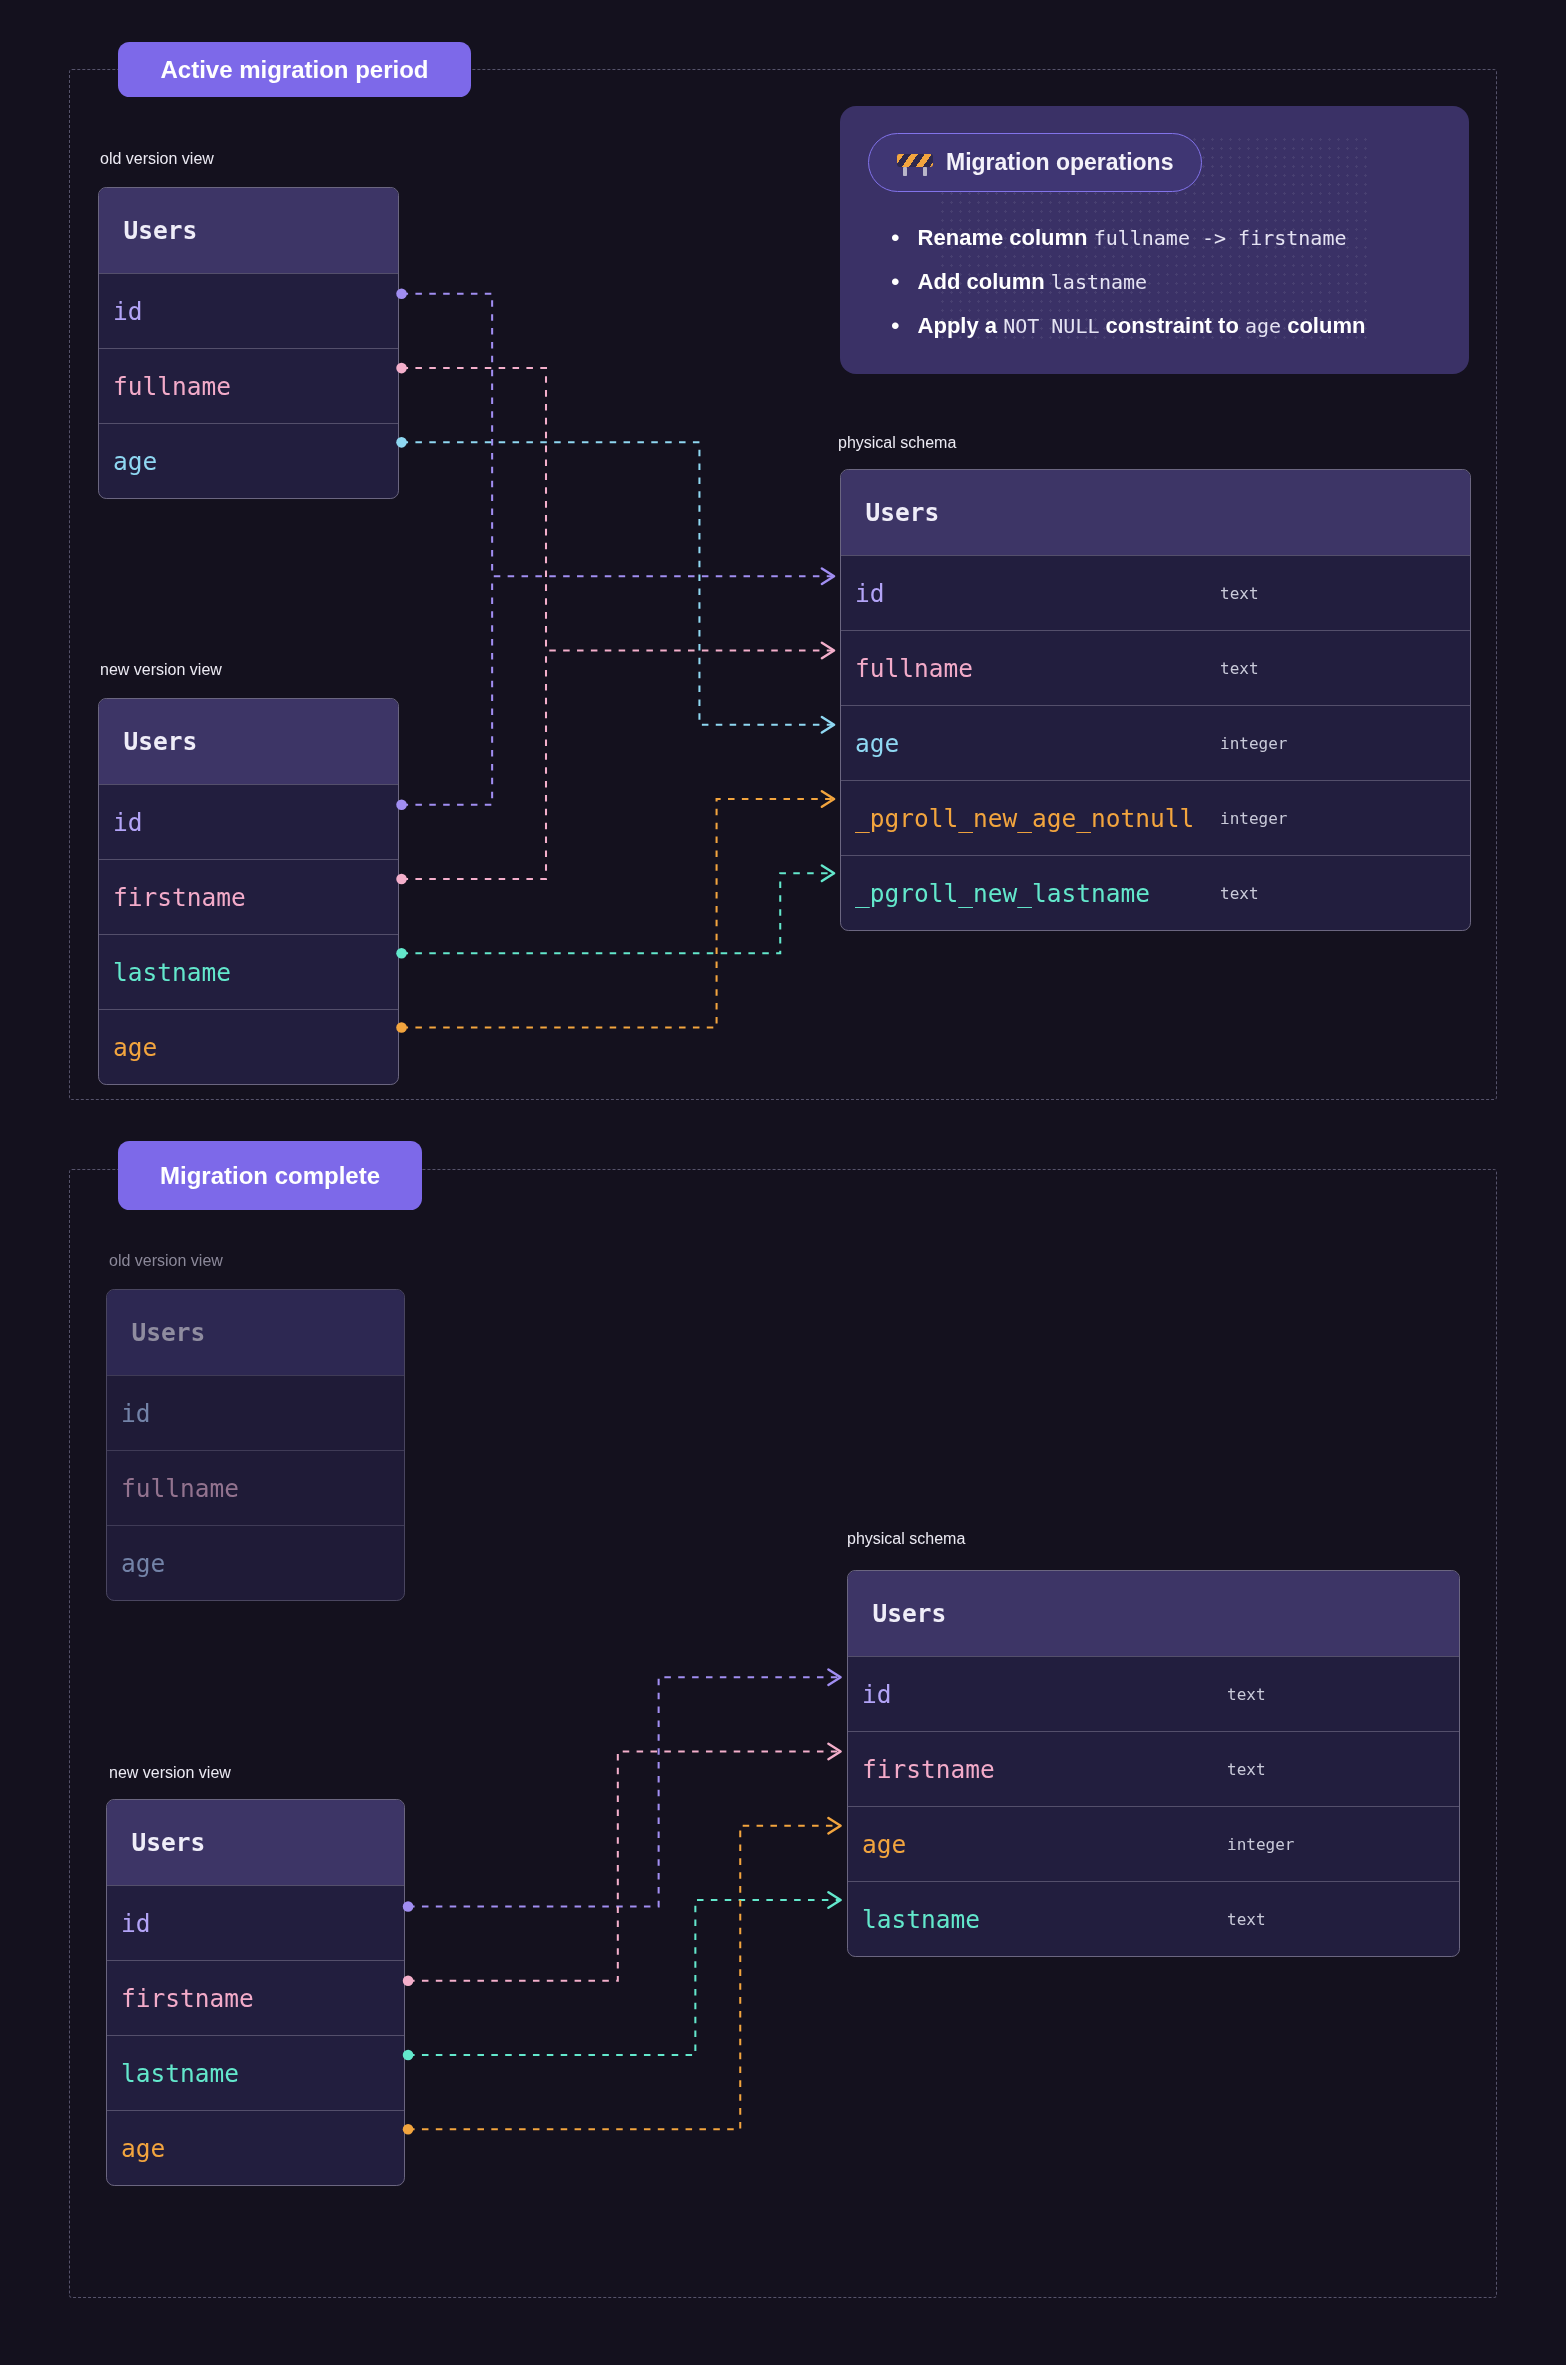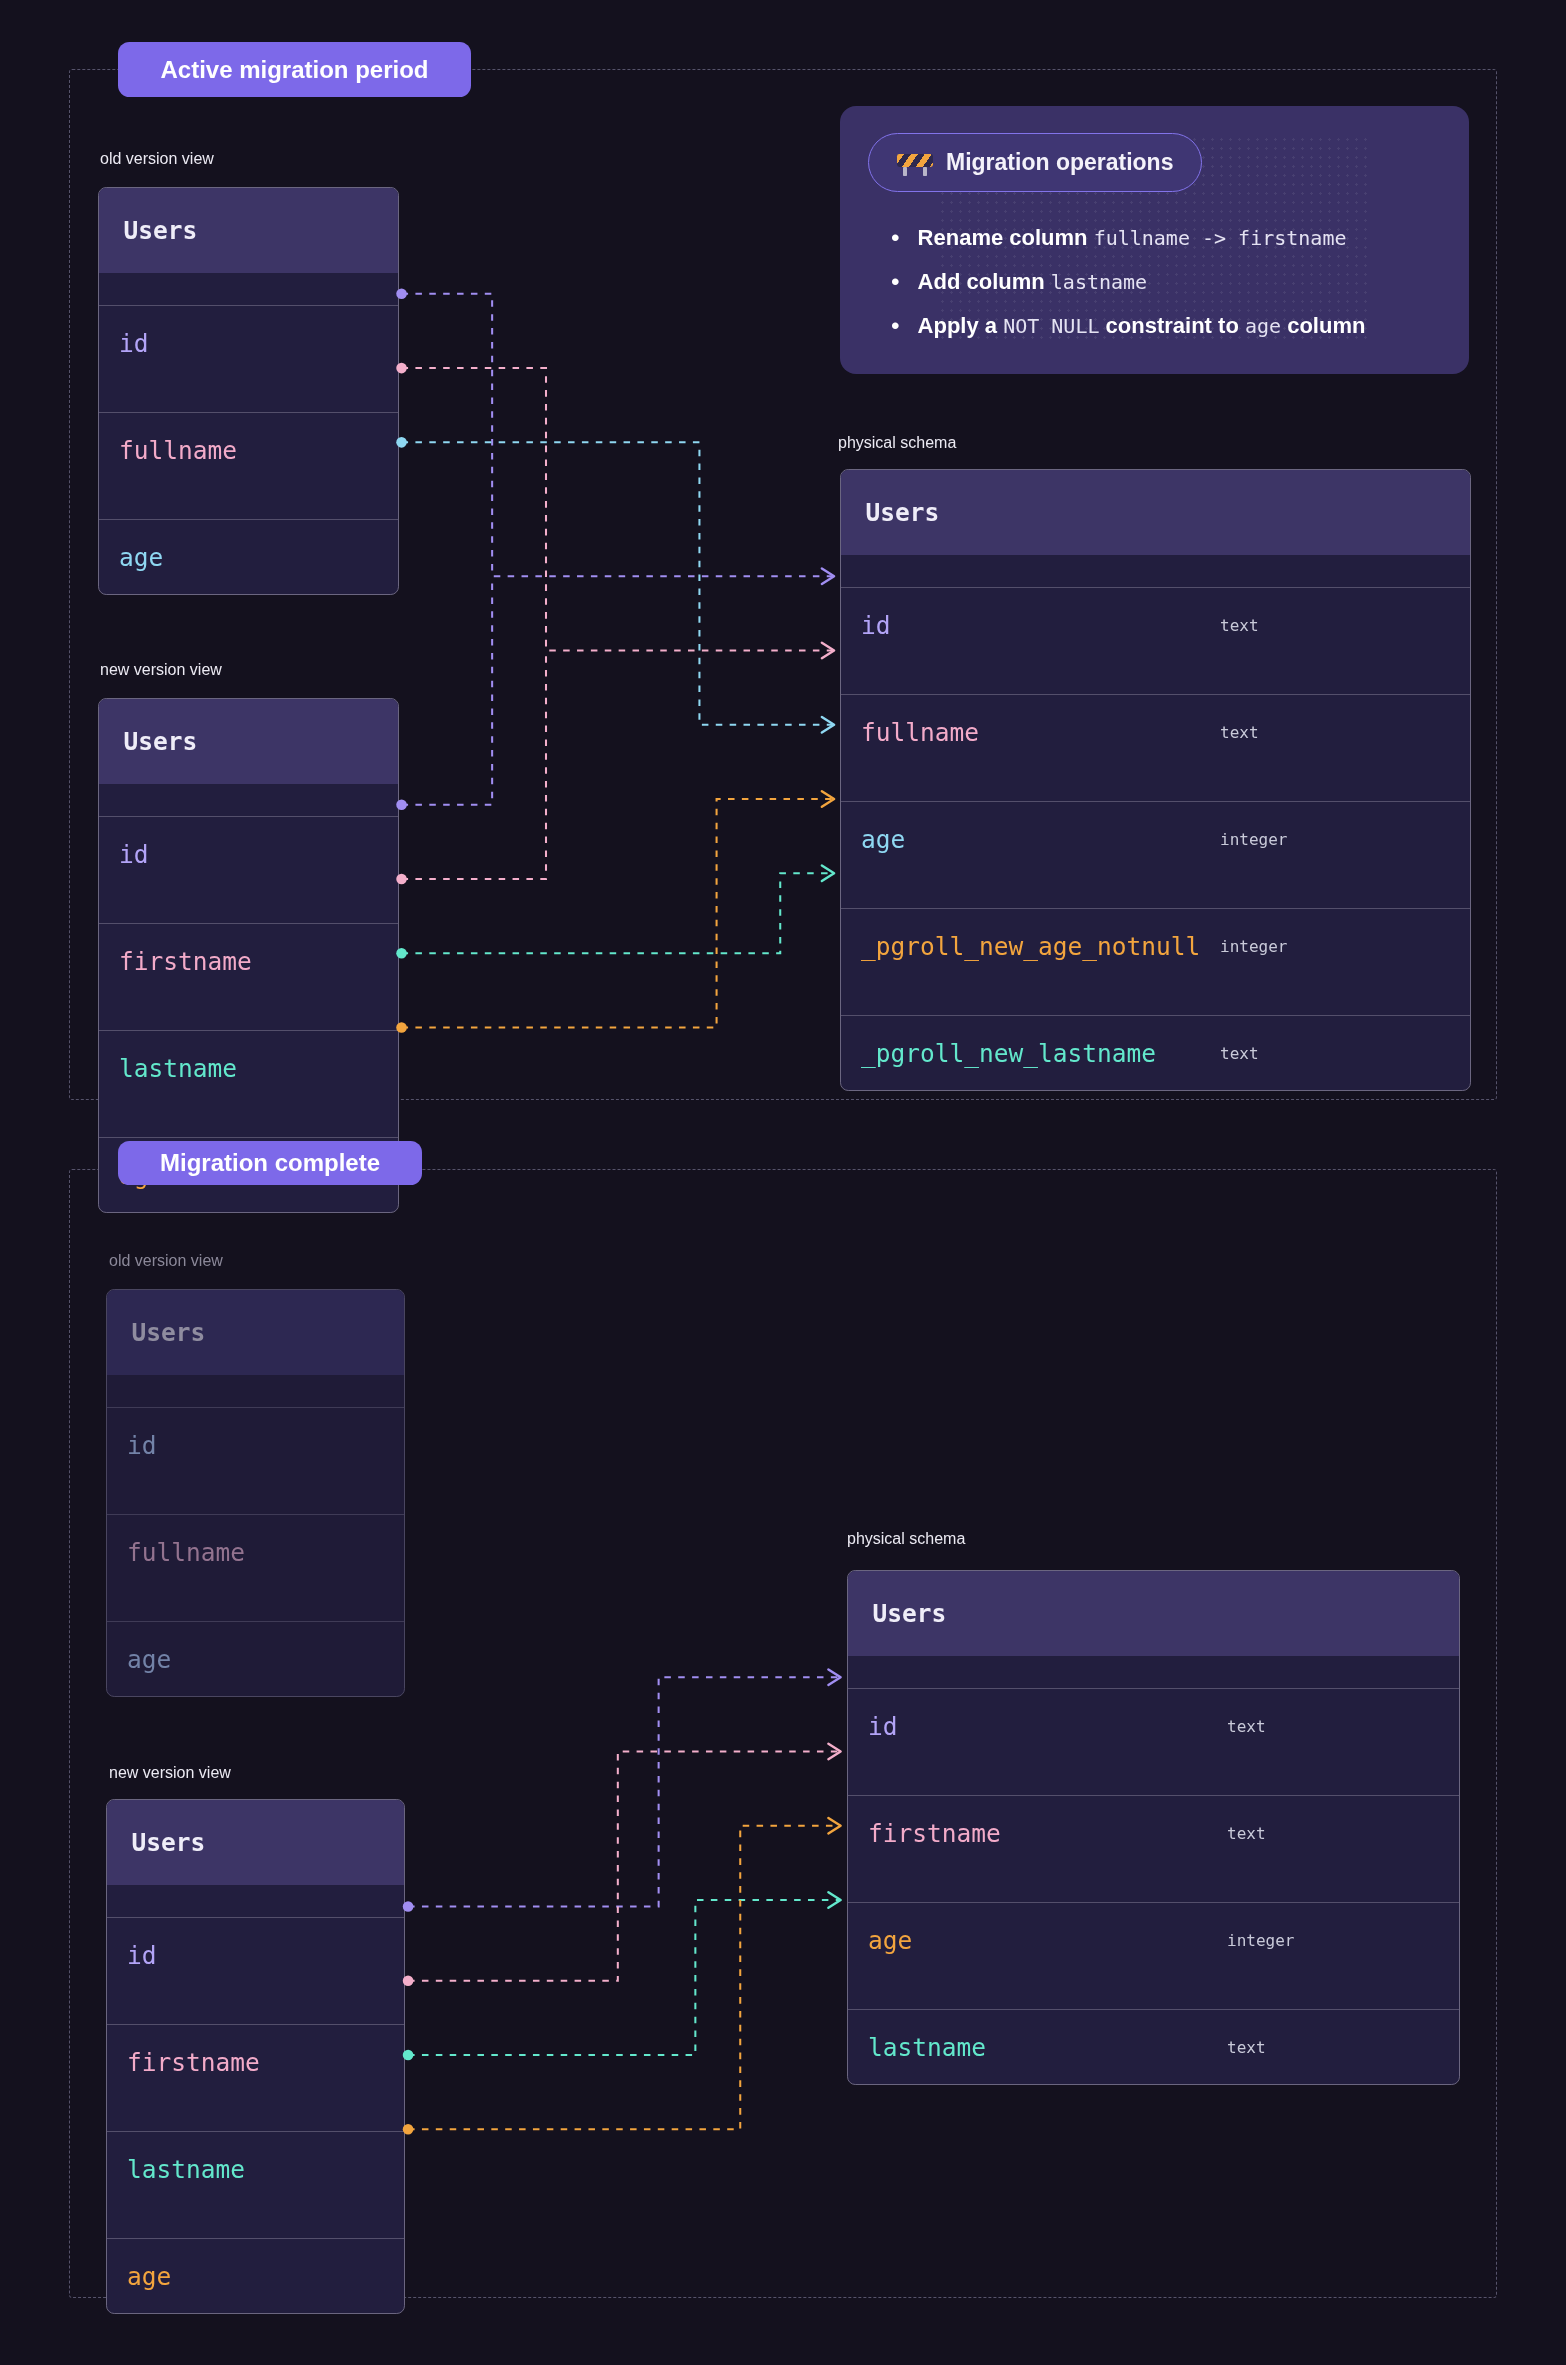--- a/index.html
+++ b/index.html
@@ -8,39 +8,39 @@
 
   
   .frame{position:absolute;border:1.6px dashed #56536b;border-radius:3.3px;}
   .frame-top{left:69px;top:69px;width:1426px;height:1029px;}
   .frame-bottom{left:69px;top:1169px;width:1426px;height:1127px;}
 
   
   .badge{position:absolute;background:#7d69e9;border-radius:11.4px;display:flex;align-items:center;
          justify-content:center;color:#ffffff;font-weight:bold;font-size:24px;z-index:4;}
   .badge-active{left:118px;top:42px;width:353px;height:55px;}
-  .badge-complete{left:118px;top:1141px;width:304px;height:44px;}
+  .badge-complete{left:118px;top:1141px;width:304px;height:69px;}
 
   
   .section-label{position:absolute;font-size:16px;line-height:29px;color:#eceaf3;z-index:2;}
   .section-label.muted{color:#8b8899;}
   .label-top-old{left:100px;top:144px;}
   .label-top-phys{left:838px;top:428px;}
   .label-top-new{left:100px;top:655px;}
   .label-bot-old{left:109px;top:1246px;}
   .label-bot-phys{left:847px;top:1524px;}
   .label-bot-new{left:109px;top:1758px;}
 
   
   .schema-table{position:absolute;background:#221e3e;border:1.2px solid #6b6680;border-radius:8.2px;
                 font-family:"DejaVu Sans Mono",monospace;overflow:hidden;z-index:2;}
   .t-header{height:85px;background:#3d3566;display:flex;align-items:center;padding-left:24.5px;
             font-weight:bold;font-size:24.5px;color:#efedf8;}
-  .t-row{height:74px;display:flex;align-items:center;padding-left:20px;font-size:24.5px;
-         border-top:0.8px solid #544f6b;position:relative;margin-top:32px;}
+  .t-row{height:74px;display:flex;align-items:center;padding-left:14px;font-size:24.5px;
+         border-top:0.8px solid #544f6b;position:relative;}
   .col-type{position:absolute;left:379px;color:#c9cad9;font-size:16px;}
   .pos-top-old{left:98px;top:187px;width:299px;}
   .pos-top-new{left:98px;top:698px;width:299px;}
   .pos-top-phys{left:840px;top:469px;width:629px;}
   .pos-bot-old{left:106px;top:1289px;width:297px;}
   .pos-bot-phys{left:847px;top:1570px;width:611px;}
   .pos-bot-new{left:106px;top:1799px;width:297px;}
   .faded{border-color:#4a4660;background:#1f1b37;}
   .faded .t-header{background:#2d2852;color:#8f8c9f;}
   .faded .t-row{border-top-color:#3f3b56;}

